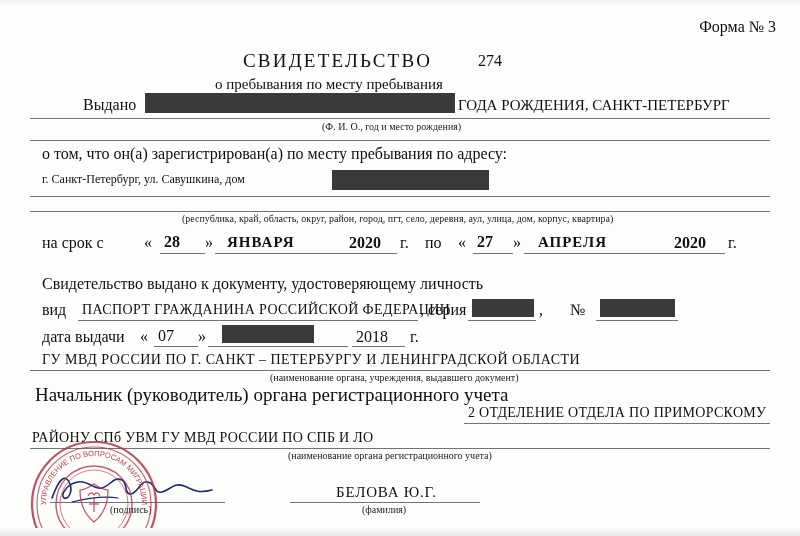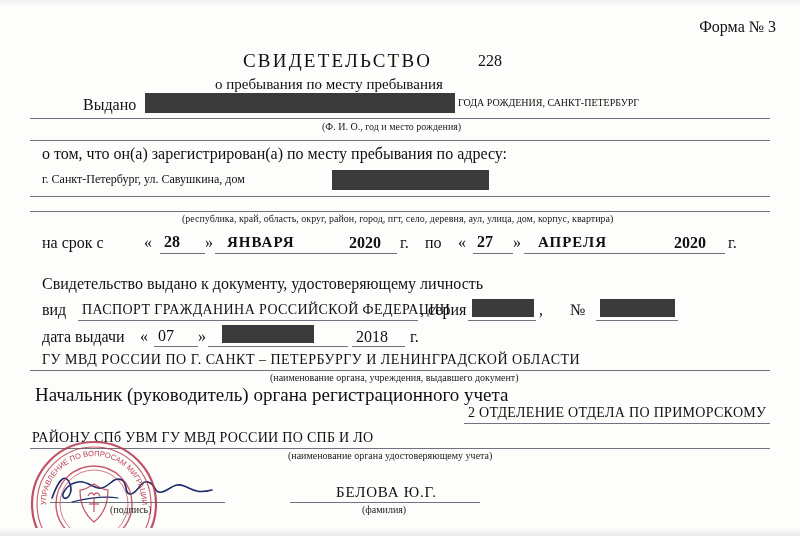--- a/index.html
+++ b/index.html
@@ -61,21 +61,21 @@
     font-size: 16px;
   }
   #doc-subtitle {
     left: 215px; top: 76px;
     font-size: 15px;
   }
 
   
   #issued-label { left: 83px; top: 96px; font-size: 16px; }
   #issued-redact { left: 145px; top: 93px; width: 310px; height: 20px; }
-  #issued-tail { left: 458px; top: 97px; font-size: 10px; }
+  #issued-tail { left: 458px; top: 97px; font-size: 15px; }
   #line-issued { left: 30px; top: 118px; width: 740px; }
 
   #cap-fio { left: 322px; top: 121px; }
 
   #line-2 { left: 30px; top: 140px; width: 740px; }
 
   #about-line { left: 42px; top: 145px; font-size: 16px; }
   #addr-line { left: 42px; top: 172px; font-size: 12px; }
   #addr-redact { left: 332px; top: 170px; width: 157px; height: 20px; }
   #line-addr { left: 30px; top: 196px; width: 740px; }
@@ -173,21 +173,21 @@
 </head>
 <body>
 
 <div class="page">
 
   <div id="scan-edge-top"></div>
 
   <div class="t" id="form-no">Форма № 3</div>
 
   <div class="t" id="doc-title">СВИДЕТЕЛЬСТВО</div>
-  <div class="t" id="doc-number">228</div>
+  <div class="t" id="doc-number">274</div>
   <div class="t" id="doc-subtitle">о пребывания по месту пребывания</div>
 
   <div class="t" id="issued-label">Выдано</div>
   <div class="redact" id="issued-redact"></div>
   <div class="t" id="issued-tail">ГОДА РОЖДЕНИЯ, САНКТ-ПЕТЕРБУРГ</div>
   <div class="line" id="line-issued"></div>
   <div class="caption" id="cap-fio">(Ф. И. О., год и место рождения)</div>
 
   <div class="line" id="line-2"></div>
 
@@ -244,21 +244,21 @@
 
   <div class="t" id="authority">ГУ  МВД  РОССИИ  ПО  Г. САНКТ – ПЕТЕРБУРГУ  И  ЛЕНИНГРАДСКОЙ ОБЛАСТИ</div>
   <div class="line" id="line-authority"></div>
   <div class="caption" id="cap-authority">(наименование органа, учреждения, выдавшего документ)</div>
 
   <div class="t" id="chief-label">Начальник (руководитель) органа регистрационного учета</div>
   <div class="t" id="chief-dept-1">2 ОТДЕЛЕНИЕ ОТДЕЛА  ПО ПРИМОРСКОМУ</div>
   <div class="line" id="line-chief-1"></div>
   <div class="t" id="chief-dept-2">РАЙОНУ СПб УВМ  ГУ  МВД  РОССИИ  ПО СПБ  И  ЛО</div>
   <div class="line" id="line-chief-2"></div>
-  <div class="caption" id="cap-reg-organ">(наименование органа удостоверяющему учета)</div>
+  <div class="caption" id="cap-reg-organ">(наименование органа регистрационного учета)</div>
 
   <div class="line" id="line-sign"></div>
   <div class="caption" id="cap-sign">(подпись)</div>
   <div class="t" id="surname">БЕЛОВА Ю.Г.</div>
   <div class="line" id="line-fam"></div>
   <div class="caption" id="cap-fam">(фамилия)</div>
 
   <svg id="signature" viewBox="0 0 180 40">
     <path d="M8,30 C16,8 22,6 26,16 C29,24 24,32 20,30 C16,28 22,16 34,14 C44,12 50,22 58,20 C66,18 70,8 78,12 C84,15 80,26 86,26 C94,26 96,12 104,14 C112,16 110,26 118,24 C126,22 130,14 140,18 C148,21 152,26 168,22" fill="none" stroke="#1b2a6b" stroke-width="1.6" stroke-linecap="round"></path>
     <path d="M28,34 C44,30 60,28 74,30" fill="none" stroke="#1b2a6b" stroke-width="1.2" stroke-linecap="round"></path>

